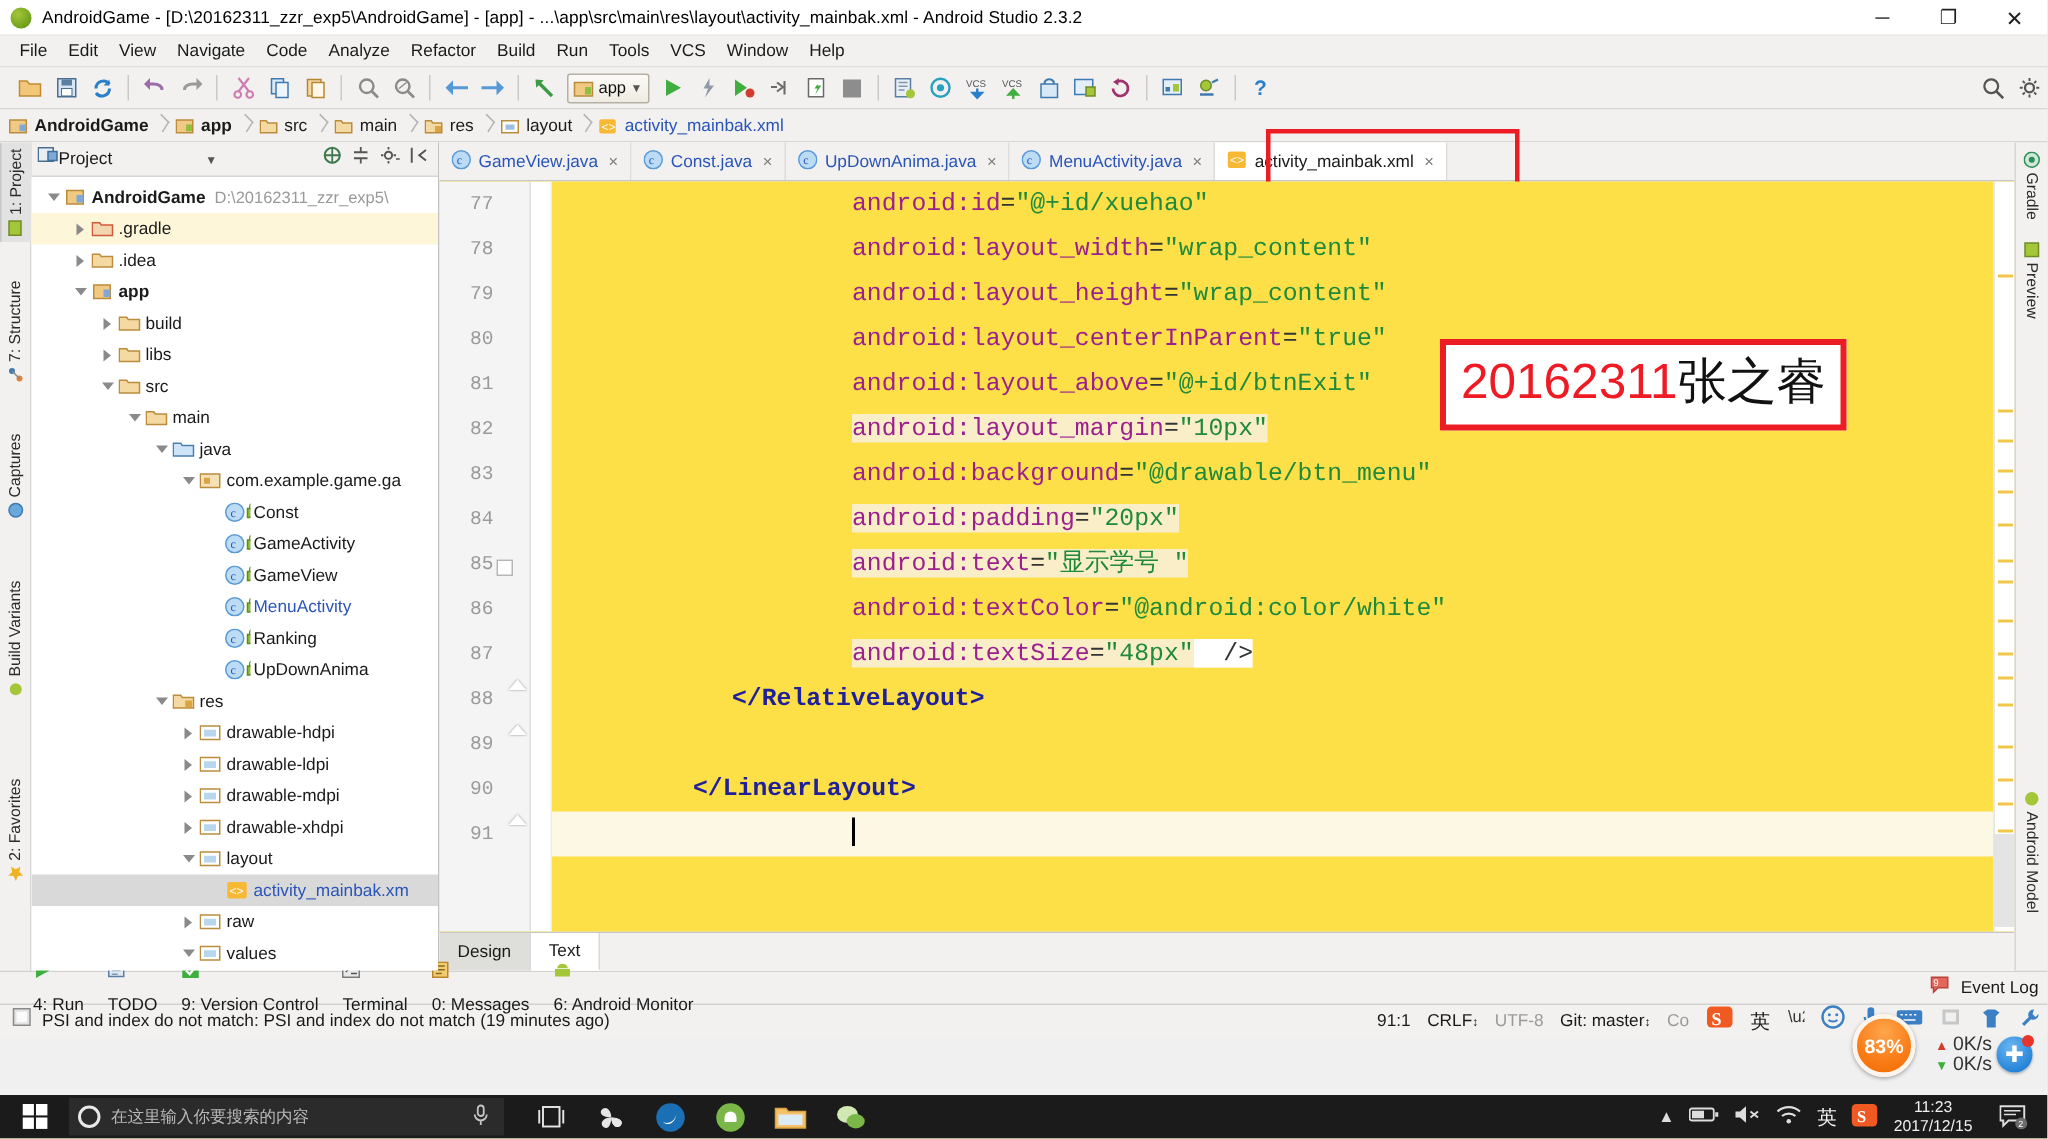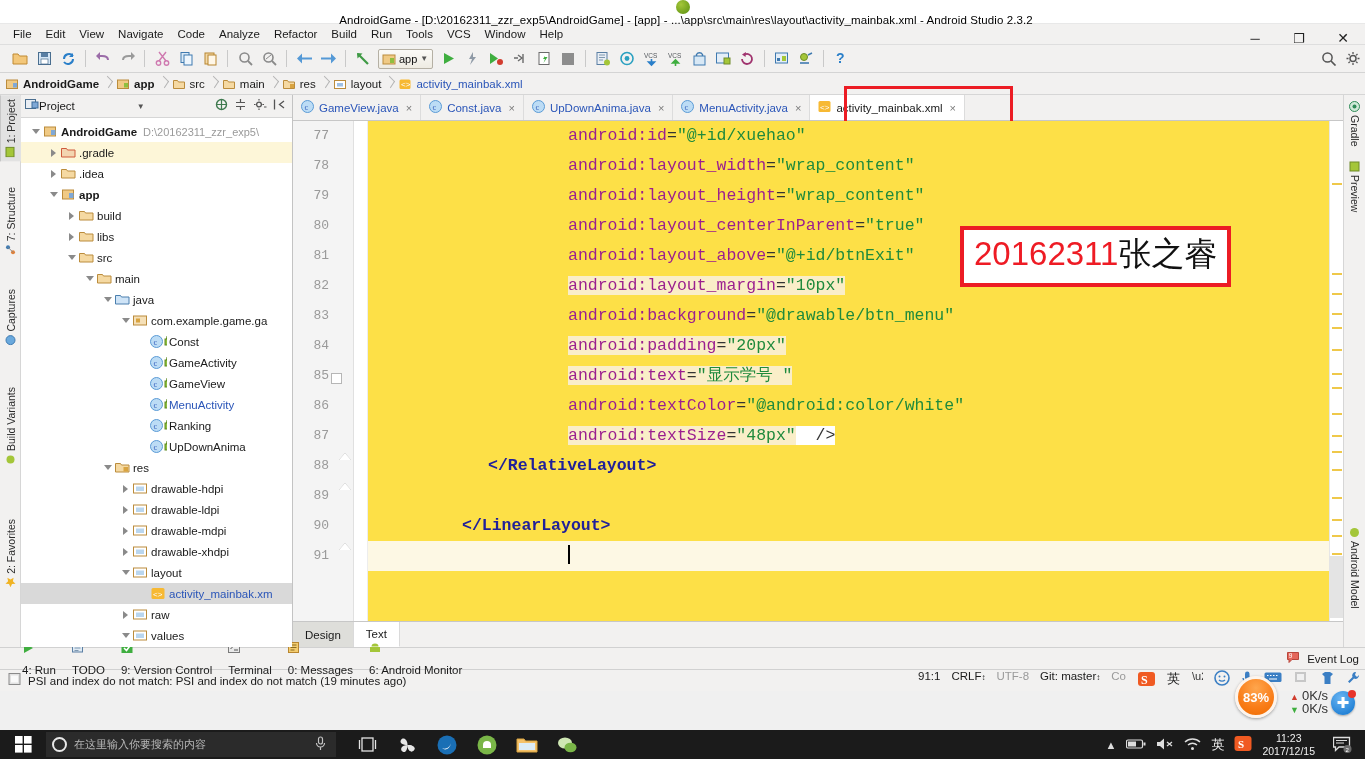--- a/index.html
+++ b/index.html
@@ -7,21 +7,21 @@
     width: 1365px; height: 759px;
     overflow: hidden;
     font-family: "Liberation Sans", sans-serif;
     background: #f0f0f0;
   }
   #app { position: relative; width: 1365px; height: 759px; }
 
   
   .titlebar {
     height: 24px; background: #ffffff; display: flex; align-items: center;
-    border-bottom: 1px solid #e8e8e8; padding-left: 7px; flex-direction: column;
+    border-bottom: 1px solid #e8e8e8; padding-left: 7px;
   }
   .title-ico {
     width: 14px; height: 14px; border-radius: 50%;
     background: radial-gradient(circle at 35% 32%, #a4c639 0%, #6c9d1a 75%);
     margin-right: 7px; flex: none;
   }
   .title-text { font-size: 11.5px; color: #000; white-space: nowrap; letter-spacing: 0.1px; }
   .win-btns { margin-left: auto; display: flex; height: 24px; }
   .win-btn {
     width: 44px; height: 24px; display: flex; align-items: center; justify-content: center;
@@ -166,21 +166,21 @@
   }
   .twitem { display: flex; align-items: flex-start; gap: 8px; font-size: 11.5px; color: #1a1a1a; white-space: nowrap; flex-direction: column; }
   .twbar .right { margin-left: auto; display: flex; align-items: center; gap: 7px; padding-right: 6px; }
 
   
   .statusbar {
     height: 22px; background: #f2f1f0; border-top: 1px solid #d1d1d1;
     display: flex; align-items: center; padding-left: 8px; gap: 6px;
   }
   .st-text { font-size: 11.5px; color: #1a1a1a; white-space: nowrap; }
-  .st-right { margin-left: auto; display: flex; gap: 11px; padding-right: 4px; }
+  .st-right { margin-left: auto; display: flex; align-items: center; gap: 11px; padding-right: 4px; }
   .st-dim { color: #9a9a9a; }
 
   
   .cpuwidget {
     position: absolute; right: 88px; bottom: 41px; width: 42px; height: 42px; border-radius: 50%;
     background: radial-gradient(circle at 50% 25%, #ffa64d 0%, #f97c17 60%, #ef6c00 100%);
     border: 3px solid #fdf4ec; box-shadow: 0 1px 3px rgba(0,0,0,.35);
     display: flex; align-items: center; justify-content: center;
     color: #fff; font-size: 13px; font-weight: bold;
   }

